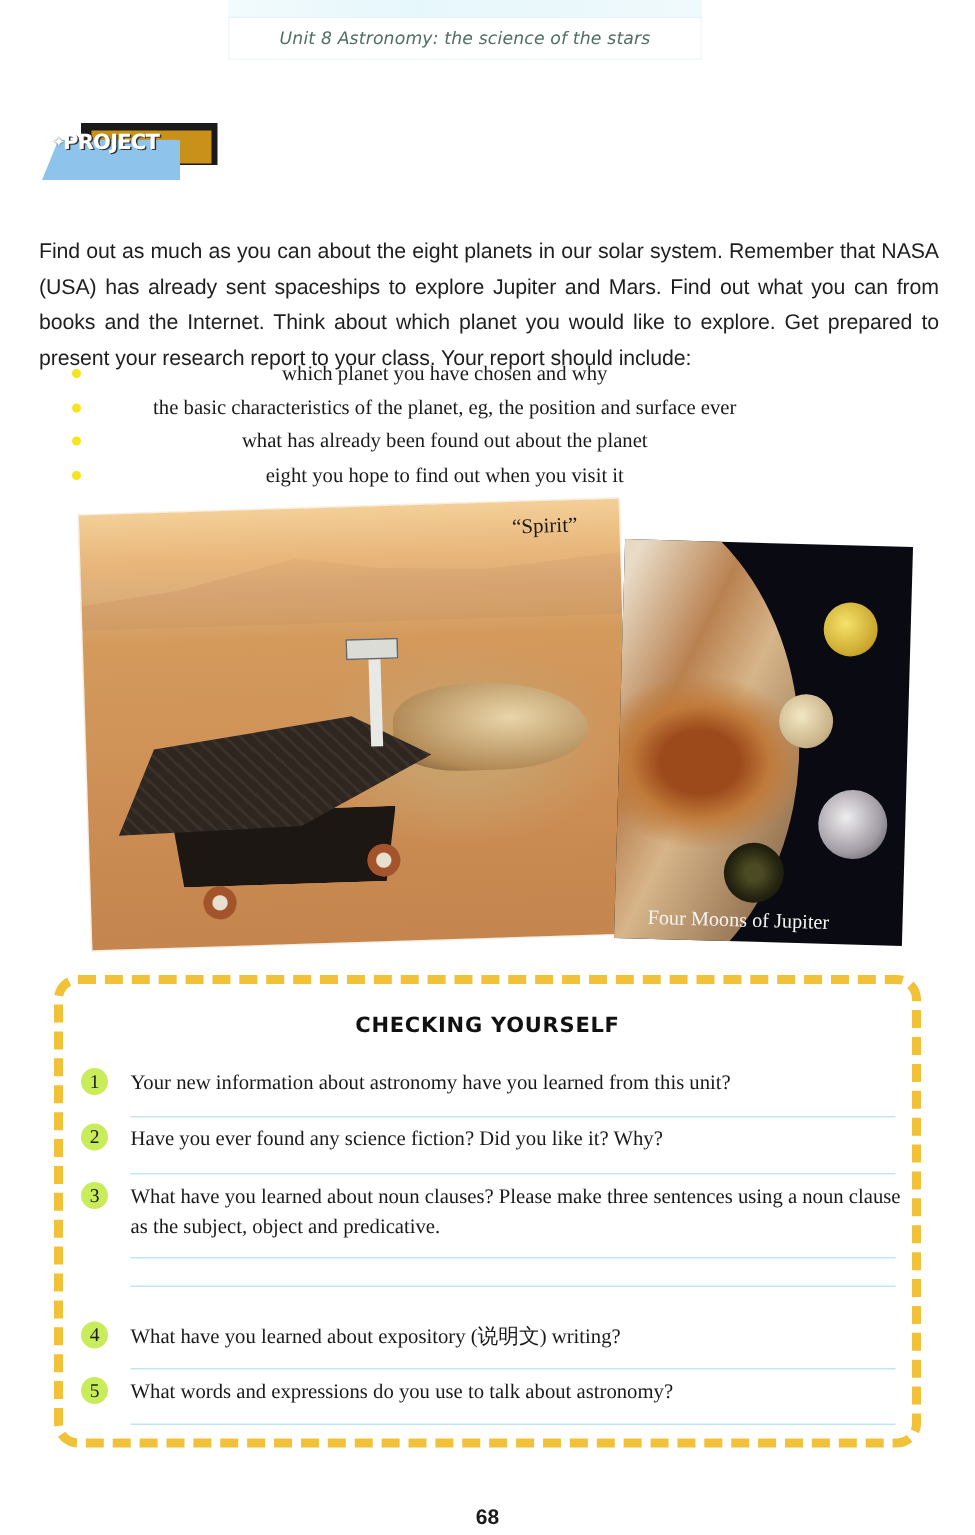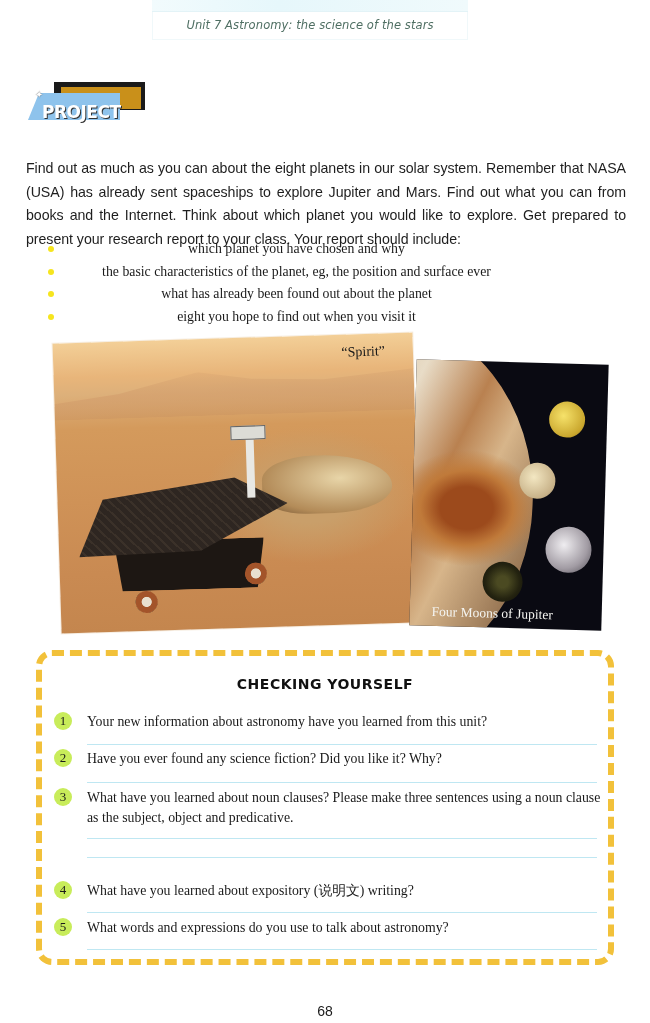--- a/index.html
+++ b/index.html
@@ -22,22 +22,22 @@
     }
 
     .project-badge { position: absolute; left: 28px; top: 81px; width: 120px; height: 40px; }
     .project-badge .black { position: absolute; left: 26px; top: 1px; width: 91px; height: 28px; background: #1a1a1a; }
     .project-badge .gold { position: absolute; left: 33px; top: 6px; width: 80px; height: 22px; background: #c9901a; }
     .project-badge .blue {
       position: absolute; left: 0; top: 12px; width: 92px; height: 27px; background: #8ec3ec;
       clip-path: polygon(12% 0, 100% 0, 100% 100%, 0 100%);
     }
     .project-badge .label {
-      position: absolute; left: 14px; top: 21px; font-family: "DejaVu Sans", sans-serif;
-      font-weight: bold; font-size: 17px; color: #ffffff; letter-spacing: -0.5px;
+      position: absolute; left: 14px; top: 6px; font-family: "DejaVu Sans", sans-serif;
+      font-weight: bold; font-size: 14px; color: #ffffff; letter-spacing: -0.5px;
       text-shadow: 1px 1px 0 #333;
     }
     .project-badge .star { position: absolute; left: 7px; top: 8px; color: #fff; font-size: 10px; text-shadow: 0 0 1px #222; }
 
     .intro {
       position: absolute; left: 26px; top: 141px; width: 600px;
       font-family: "Liberation Sans", sans-serif; font-size: 14.2px; line-height: 23.5px; color: #1e1e1e;
       text-align: justify; letter-spacing: -0.05px; margin-top: 16px;
     }
 
@@ -118,29 +118,29 @@
       text-align: center; color: #1a1a1a;
     }
     .q .text {
       position: absolute; left: 33px; top: 0; width: 520px;
       font-family: "Liberation Serif", serif; font-size: 13.8px; line-height: 20px; color: #1a1a1a;
     }
     .rule { position: absolute; left: 45px; width: 510px; height: 1px; background: #bfe7f2; }
 
     .page-number {
       position: absolute; left: 0; right: 0; top: 1003px; text-align: center;
-      font-family: "Liberation Sans", sans-serif; font-weight: normal; font-size: 14px; color: #1a1a1a;
+      font-family: "Liberation Sans", sans-serif; font-weight: bold; font-size: 14px; color: #1a1a1a;
     }
   </style>
 </head>
 <body>
 
 <div class="header-band"></div>
 <div class="header-box">
-  <div class="unit-title">Unit 7 Astronomy: the science of the stars</div>
+  <div class="unit-title">Unit 8 Astronomy: the science of the stars</div>
 </div>
 
 <div class="project-badge">
   <div class="black"></div>
   <div class="gold"></div>
   <div class="blue"></div>
   <span class="star">✦</span>
   <span class="label">PROJECT</span>
 </div>
 

